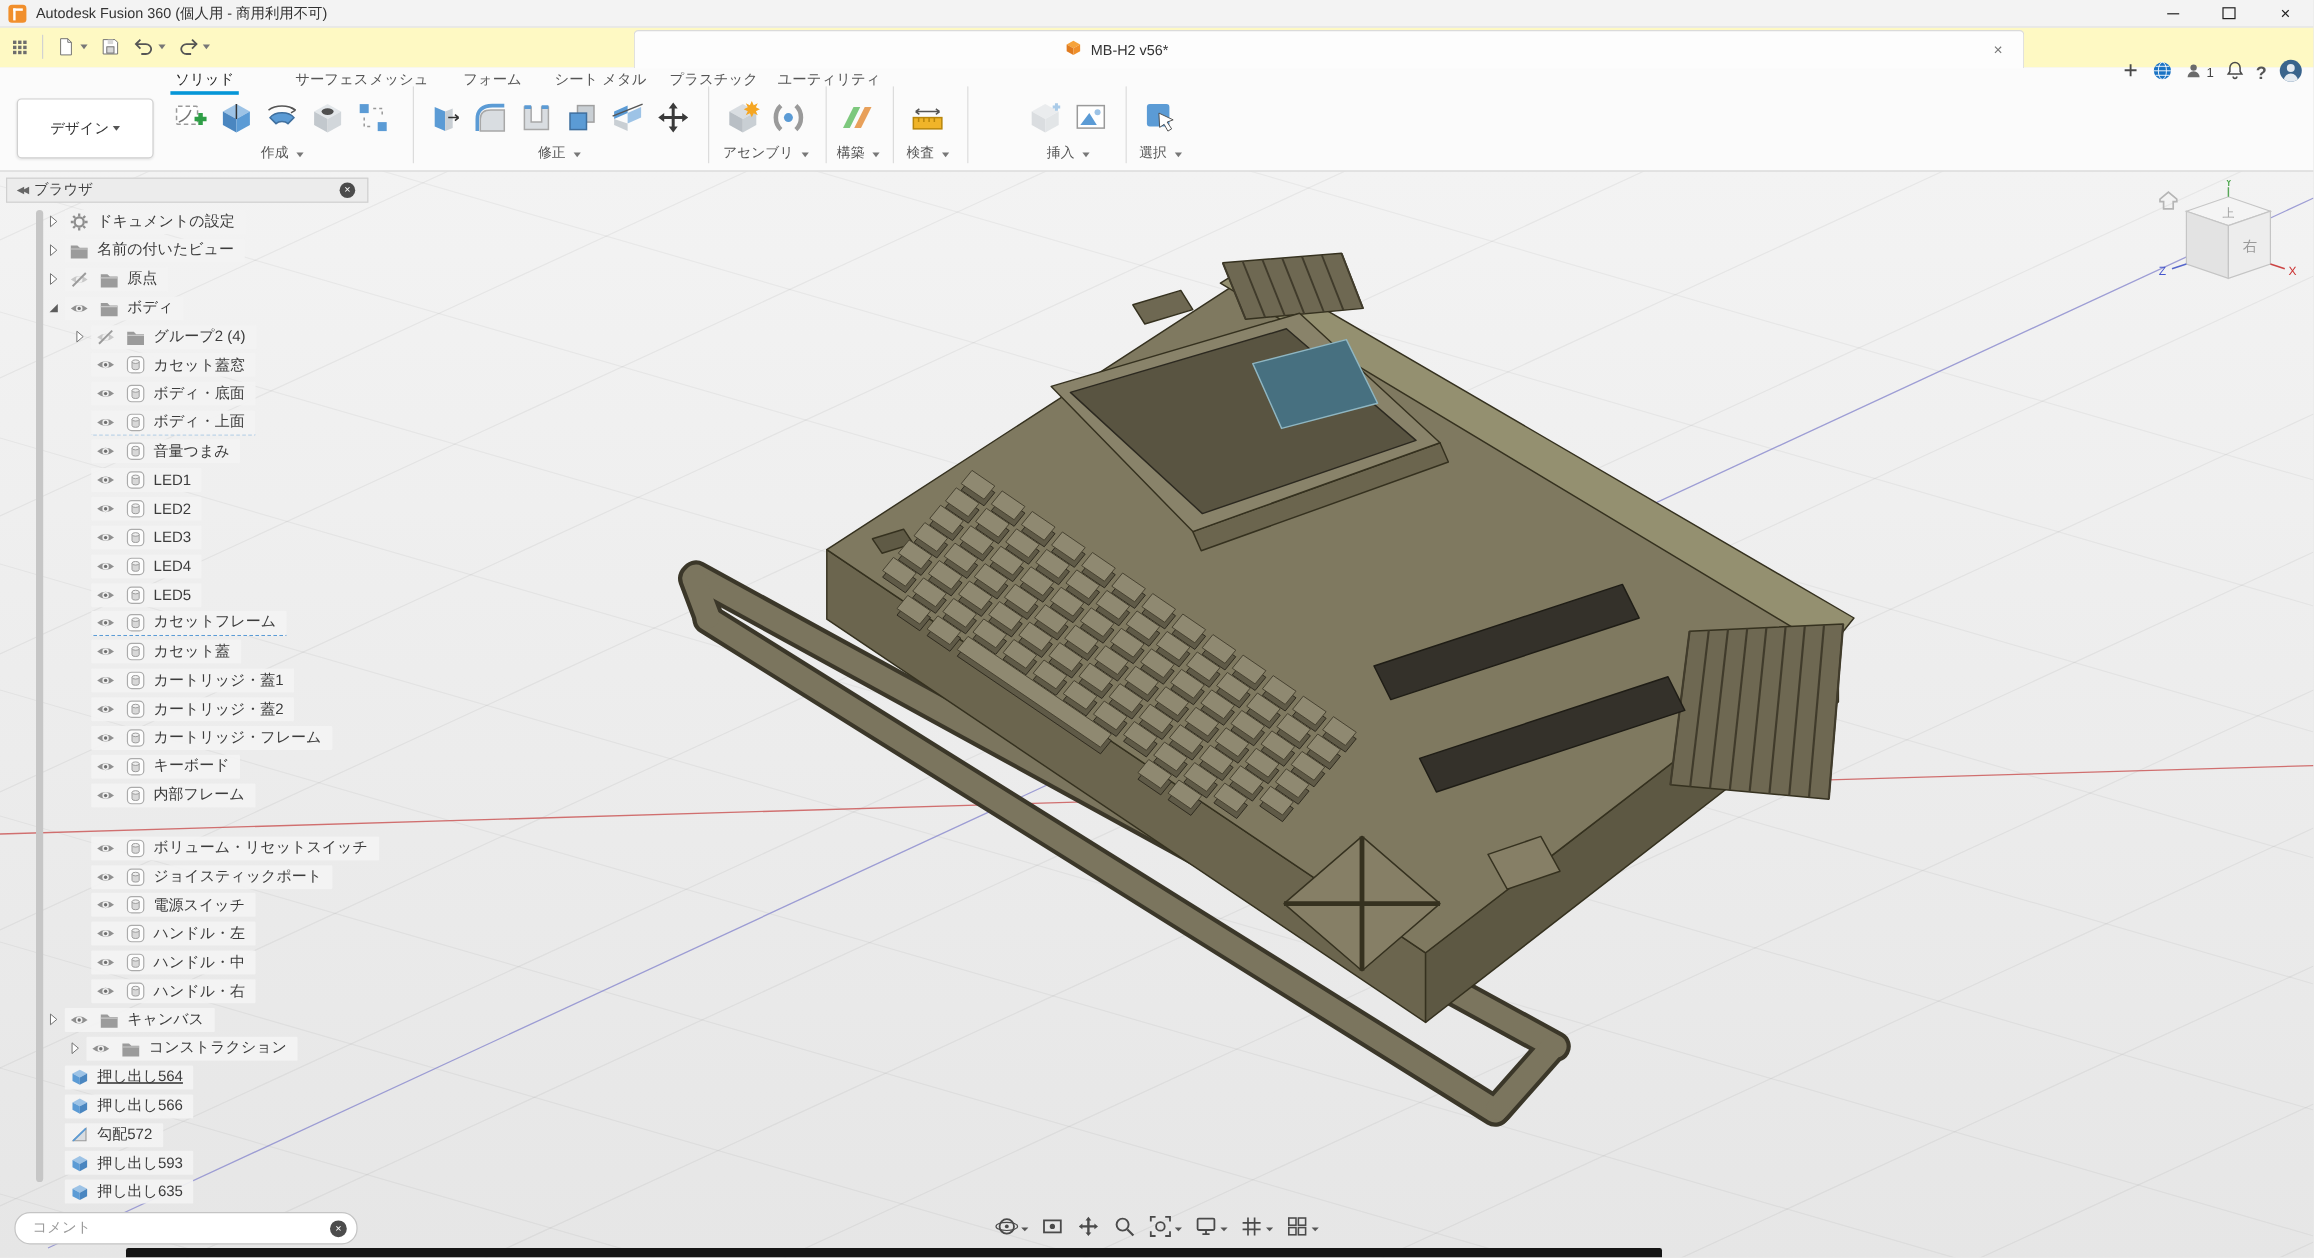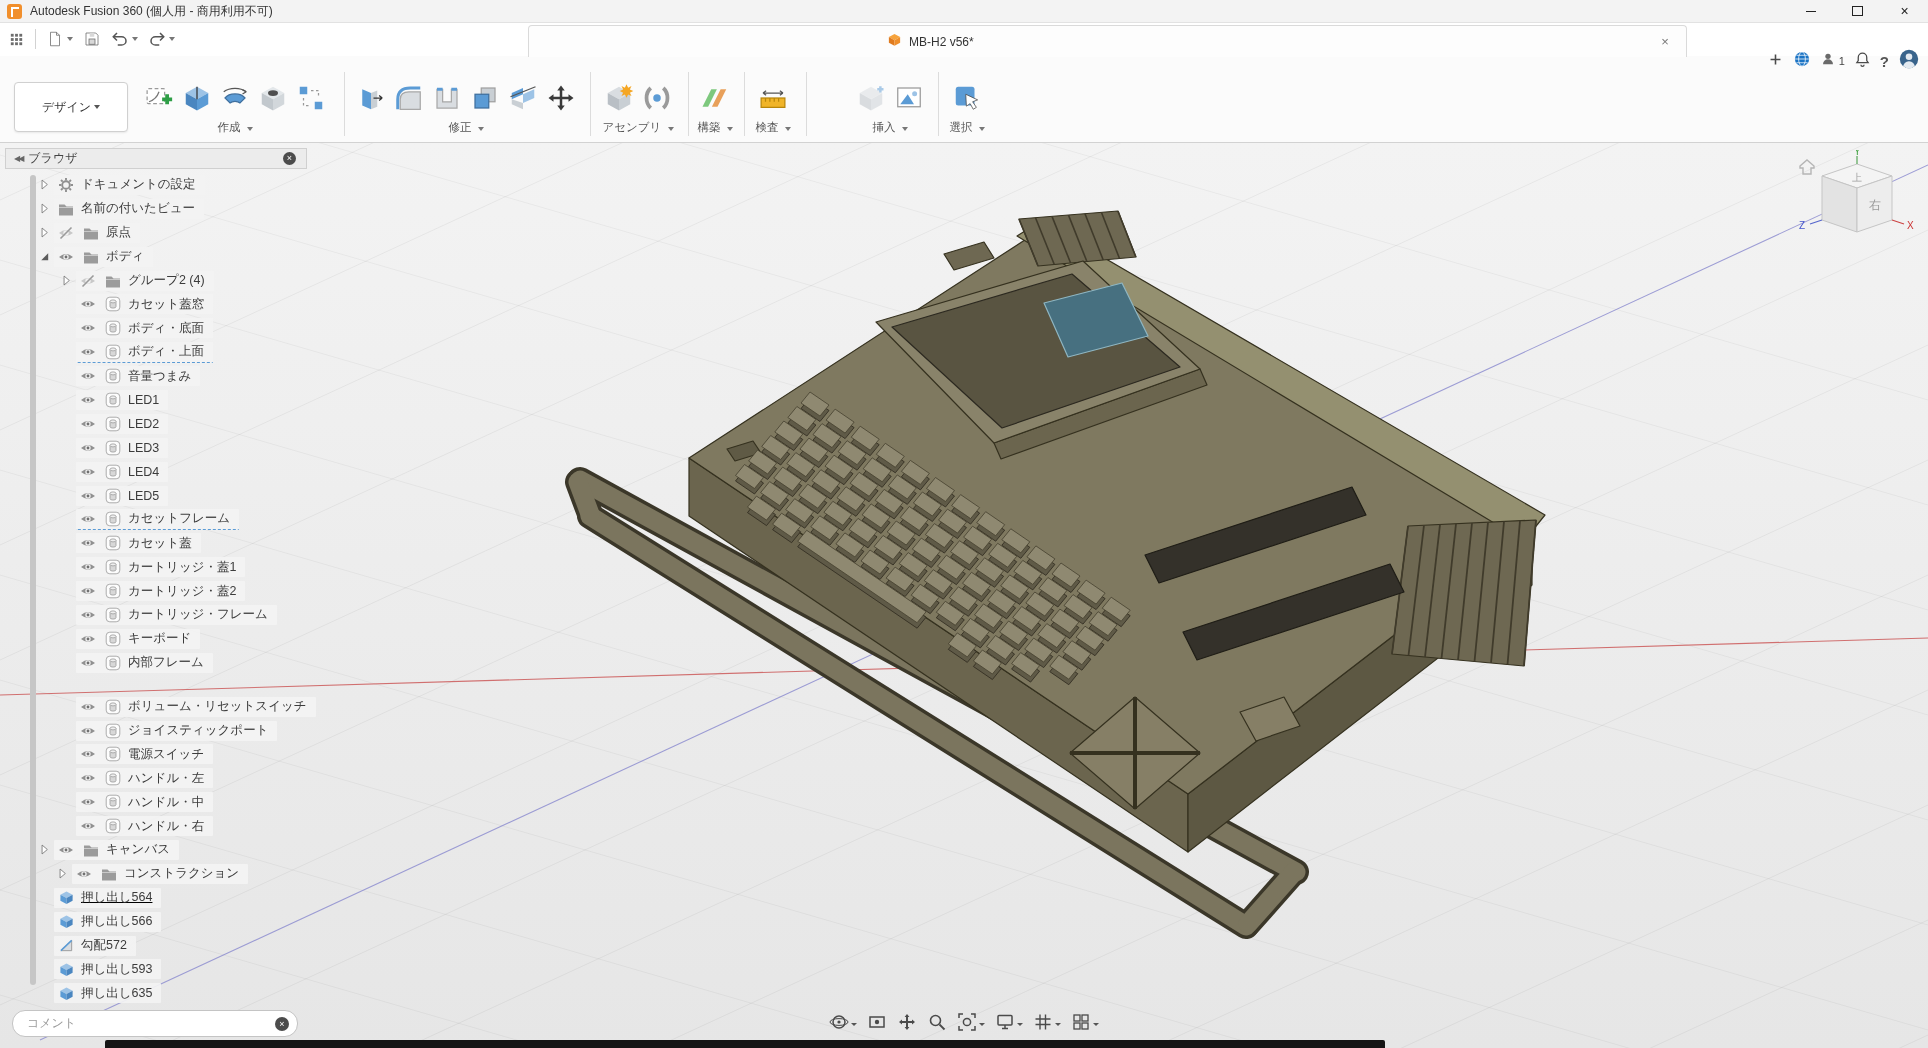--- a/index.html
+++ b/index.html
@@ -11,21 +11,21 @@
   .app-logo{width:15px;height:15px;border-radius:3px;background:#f18f2c;margin:0 8px 0 7px;position:relative;flex:none}
   .app-logo:after{content:"";position:absolute;left:4px;top:3px;width:6px;height:8px;
             border-left:2px solid #fff;border-top:2px solid #fff}
   .title-text{font-size:12px;color:#333;white-space:nowrap}
   .winbtns{margin-left:auto;display:flex;height:100%}
   .winbtn{width:47px;height:100%;display:flex;align-items:center;justify-content:center;color:#222}
   .glyph-min{width:10px;height:0;border-top:1px solid #222}
   .glyph-max{width:9px;height:8px;border:1px solid #222}
   .glyph-close{font-size:14px;line-height:1;color:#222}
   
-  .qatbar{position:absolute;left:0;top:22px;width:100%;height:34px;background:#ffffff;z-index:55}
+  .qatbar{position:absolute;left:0;top:22px;width:100%;height:34px;background:#fef9c3;z-index:55}
   .qat-icons{position:absolute;left:4px;top:0;height:34px;display:flex;align-items:center;gap:2px}
   .qbtn{height:28px;display:flex;align-items:center;justify-content:center;padding:0 4px;border-radius:2px}
   .qbtn svg{display:block}
   .caret{width:0;height:0;border-left:3.5px solid transparent;border-right:3.5px solid transparent;
          border-top:4px solid #555;display:inline-block;margin-left:3px}
   .qsep{width:1px;height:20px;background:#d2d2d2;margin:0 4px}
   .doc-tabstrip{position:absolute;left:528px;top:3px;width:1157px;height:31px;background:#fdfdfd;
                 border:1px solid #dadada;border-bottom:none;border-radius:4px 4px 0 0;display:flex;align-items:center}
   .doc-tab{position:absolute;left:358px;display:flex;align-items:center;gap:7px}
   .doc-tab-label{font-size:12px;color:#333}
@@ -217,20 +217,29 @@
           </svg></span>
       </div>
   </div>
 </div>
 
 <div class="ribbon">
   <div class="ws-box">
     <span>デザイン</span>
       <span class="caret"></span>
   </div>
+  <div class="rtabs" id="rtabs">
+      <div class="rtab active" style="left: 146px;">ソリッド</div>
+      <div class="rtab" style="left: 246px;">サーフェス</div>
+      <div class="rtab" style="left: 308px;">メッシュ</div>
+      <div class="rtab" style="left: 386px;">フォーム</div>
+      <div class="rtab" style="left: 462px;">シート メタル</div>
+      <div class="rtab" style="left: 558px;">プラスチック</div>
+      <div class="rtab" style="left: 648px;">ユーティリティ</div>
+    </div>
   <div class="rgroups" id="rgroups">
       <div class="rgroup" style="left: 140px; width: 190px;">
         <div class="ricons">
           <div class="ricon">
             <span>
               <svg width="30" height="30" viewBox="0 0 24 24">
                 <rect x="2.5" y="4.5" width="14" height="12" rx="1" fill="#fff" stroke="#9a9a9a" stroke-dasharray="3 2"></rect>
                 <path d="M4 15 Q10 13 12 7" fill="none" stroke="#777"></path>
                 <path d="M14.5 13 h8 M18.5 9 v8" stroke="#2e9e46" stroke-width="3"></path>
               </svg>

